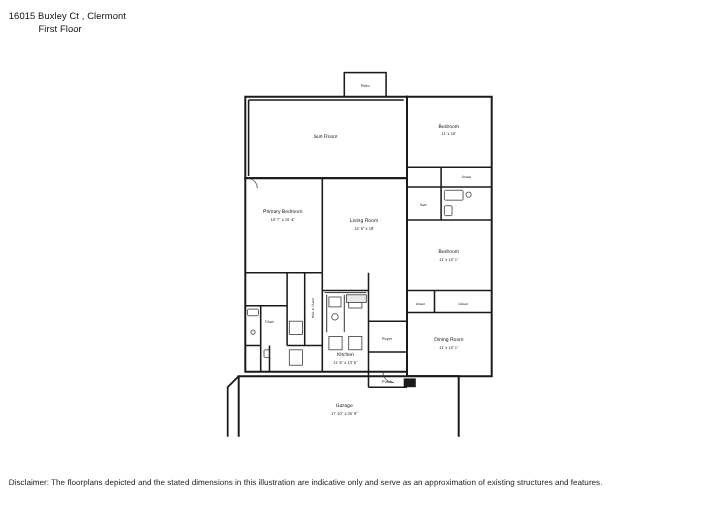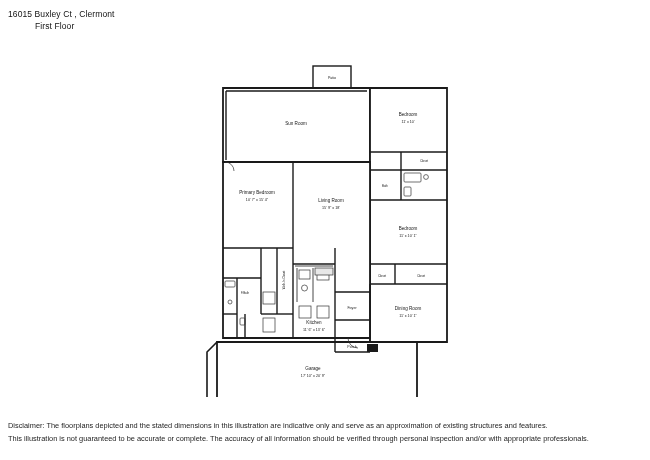--- a/index.html
+++ b/index.html
@@ -215,16 +215,15 @@
 
         <text class="lbl lbl-name" x="118" y="318">Garage</text>
         <text class="lbl lbl-dim" x="118" y="325">17' 10" x 20' 9"</text>
       </g>
 
     </svg>
   </div>
 
   <div id="disclaimer">
     <div>Disclaimer: The floorplans depicted and the stated dimensions in this illustration are indicative only and serve as an approximation of existing structures and features.</div>
-    <div>This illustration is not guaranteed to be accurate or complete. The accuracy of all information should be verified through personal inspection and/or with appropriate professionals.</div>
   </div>
 
 </div>
 
 </body></html>

